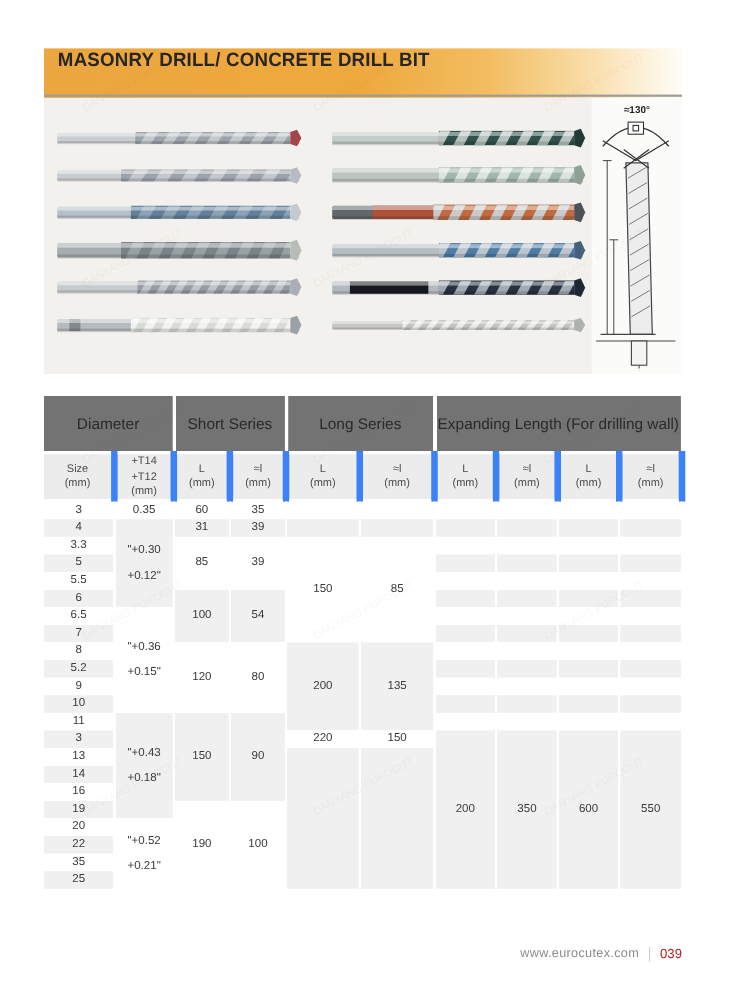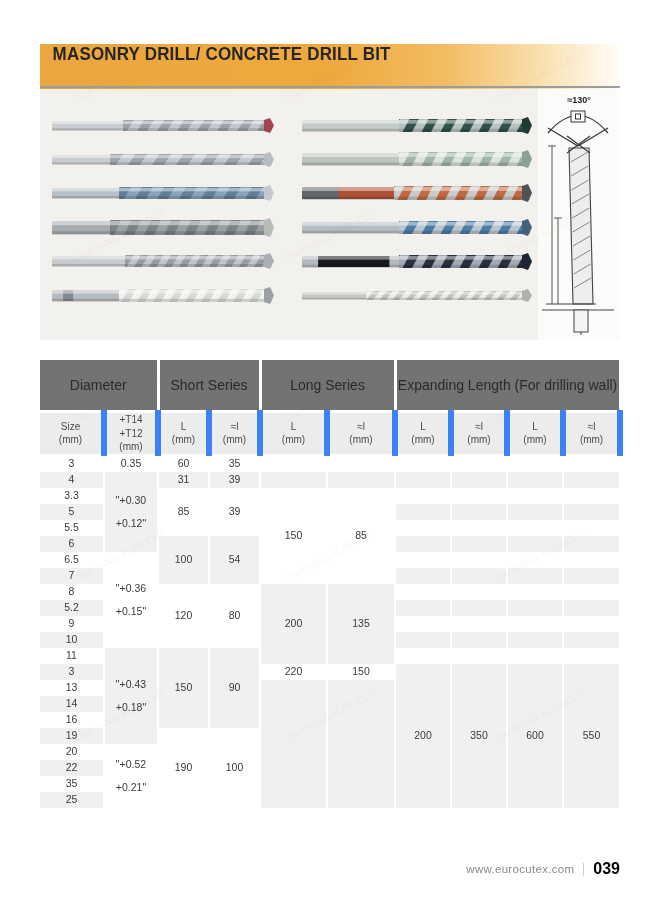--- a/index.html
+++ b/index.html
@@ -21,21 +21,21 @@
   th.g{background:#737373;height:50px;font-size:14px;font-weight:normal;color:#2a2a2a;
     border-right:3px solid #fff;border-bottom:3px solid #fff}
   th.s{background:#ececec;height:36px;font-weight:normal;font-size:10px;color:#4a4a4a;
     border-right:6px solid #3b82f6;border-bottom:2px solid #fff;line-height:1.35}
   td{height:16px;font-size:10.5px;color:#3a3a3a;border-right:2px solid #fff;line-height:1.1}
   .cw{background:#ffffff}.cg{background:#f0f0f0}
   td .tl{line-height:2.1}
   .footer{position:absolute;left:40px;top:860px;width:580px;display:flex;justify-content:flex-end;align-items:center;gap:9px}
   .site{font-size:11.5px;color:#8b8b8b;letter-spacing:.3px}
   .fdiv{width:1px;height:13px;background:#cfcfcf}
-  .pnum{font-size:16px;font-weight:bold;color:#000000}
+  .pnum{font-size:12px;font-weight:normal;color:#b91c1c}
   .wm{position:absolute;color:rgba(150,118,70,.06);font-size:10px;transform:rotate(-28deg);white-space:nowrap;pointer-events:none}
 </style>
 </head>
 <body>
 
 <div class="page">
 
   <div class="title-bar">
     <span class="title-text">MASONRY DRILL/ CONCRETE DRILL BIT</span>
   </div>

